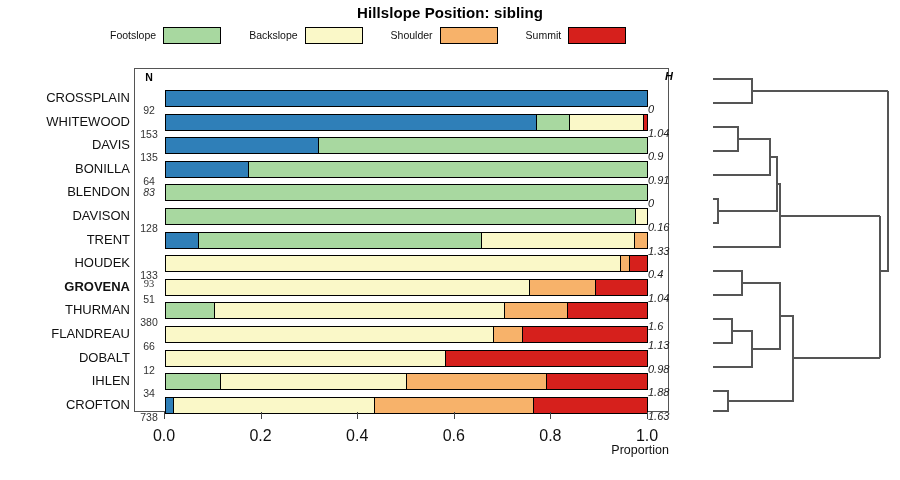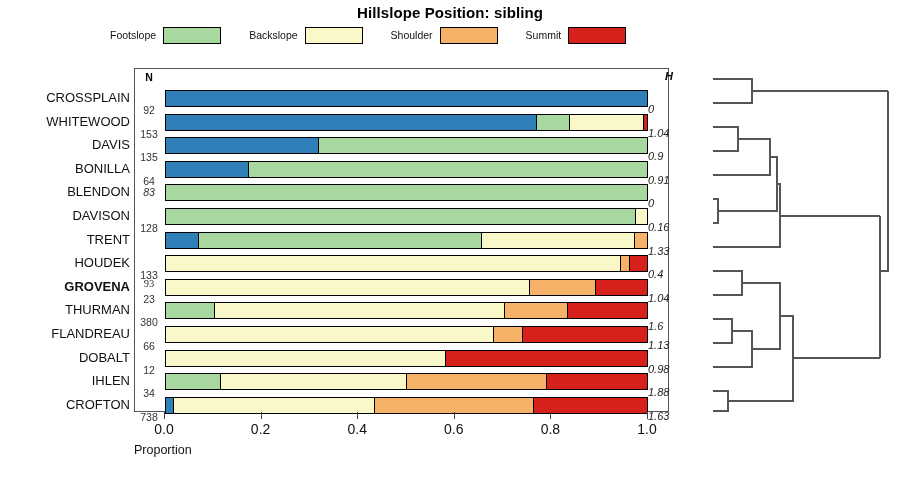--- a/index.html
+++ b/index.html
@@ -58,23 +58,23 @@
   
   #hcol{position:absolute;left:648px;top:68px;width:46px;height:344px;}
   .h-cell{position:absolute;left:0;width:42px;text-align:left;
           font-size:11px;font-style:italic;color:#222;}
   #h-header{position:absolute;left:0;width:42px;text-align:center;top:2px;
             font-size:11px;font-weight:bold;font-style:italic;color:#000;}
 
   
   #xaxis{position:absolute;left:134px;top:412px;width:535px;height:40px;}
   .tick{position:absolute;top:0;width:1px;height:7px;background:#444;}
-  .tick-label{position:absolute;top:9px;font-size:14px;color:#111;
+  .tick-label{position:absolute;top:15px;font-size:16px;color:#111;
               transform:translateX(-50%);white-space:nowrap;}
-  #xlabel{position:absolute;left:134px;top:443px;width:535px;text-align:left;
+  #xlabel{position:absolute;left:134px;top:443px;width:535px;text-align:right;
           font-size:12.5px;color:#111;}
 
   
   #dendro{position:absolute;left:690px;top:66px;width:205px;height:348px;}
   #dendro svg{display:block;}
 </style>
 </head>
 <body>
 
 <div id="chart-title">Hillslope Position: sibling</div>
@@ -215,21 +215,21 @@
       </div>
     </div>
 <div class="n-cell" style="top: 35px;">92</div>
     <div class="n-cell" style="top: 58.6px;">153</div>
     <div class="n-cell" style="top: 82.2px;">135</div>
     <div class="n-cell" style="top: 105.8px;">64</div>
     <div class="n-cell" style="top: 117px; font-style: italic;">83</div>
     <div class="n-cell" style="top: 153px;">128</div>
     <div class="n-cell" style="top: 170px; margin-top: 30px;">133</div>
     <div class="n-cell" style="top: 209px; font-family: Liberation Serif, serif;">93</div>
-    <div class="n-cell" style="top: 223.8px;">23</div>
+    <div class="n-cell" style="top: 223.8px;">51</div>
     <div class="n-cell" style="top: 247.4px;">380</div>
     <div class="n-cell" style="top: 271px;">66</div>
     <div class="n-cell" style="top: 294.6px;">12</div>
     <div class="n-cell" style="top: 318.2px;">34</div>
     <div class="n-cell" style="top: 341.8px;">738</div>
   </div>
 
 <div id="hcol">
   <div id="h-header">H</div>
 <div class="h-cell" style="top: 35px;">0</div>

